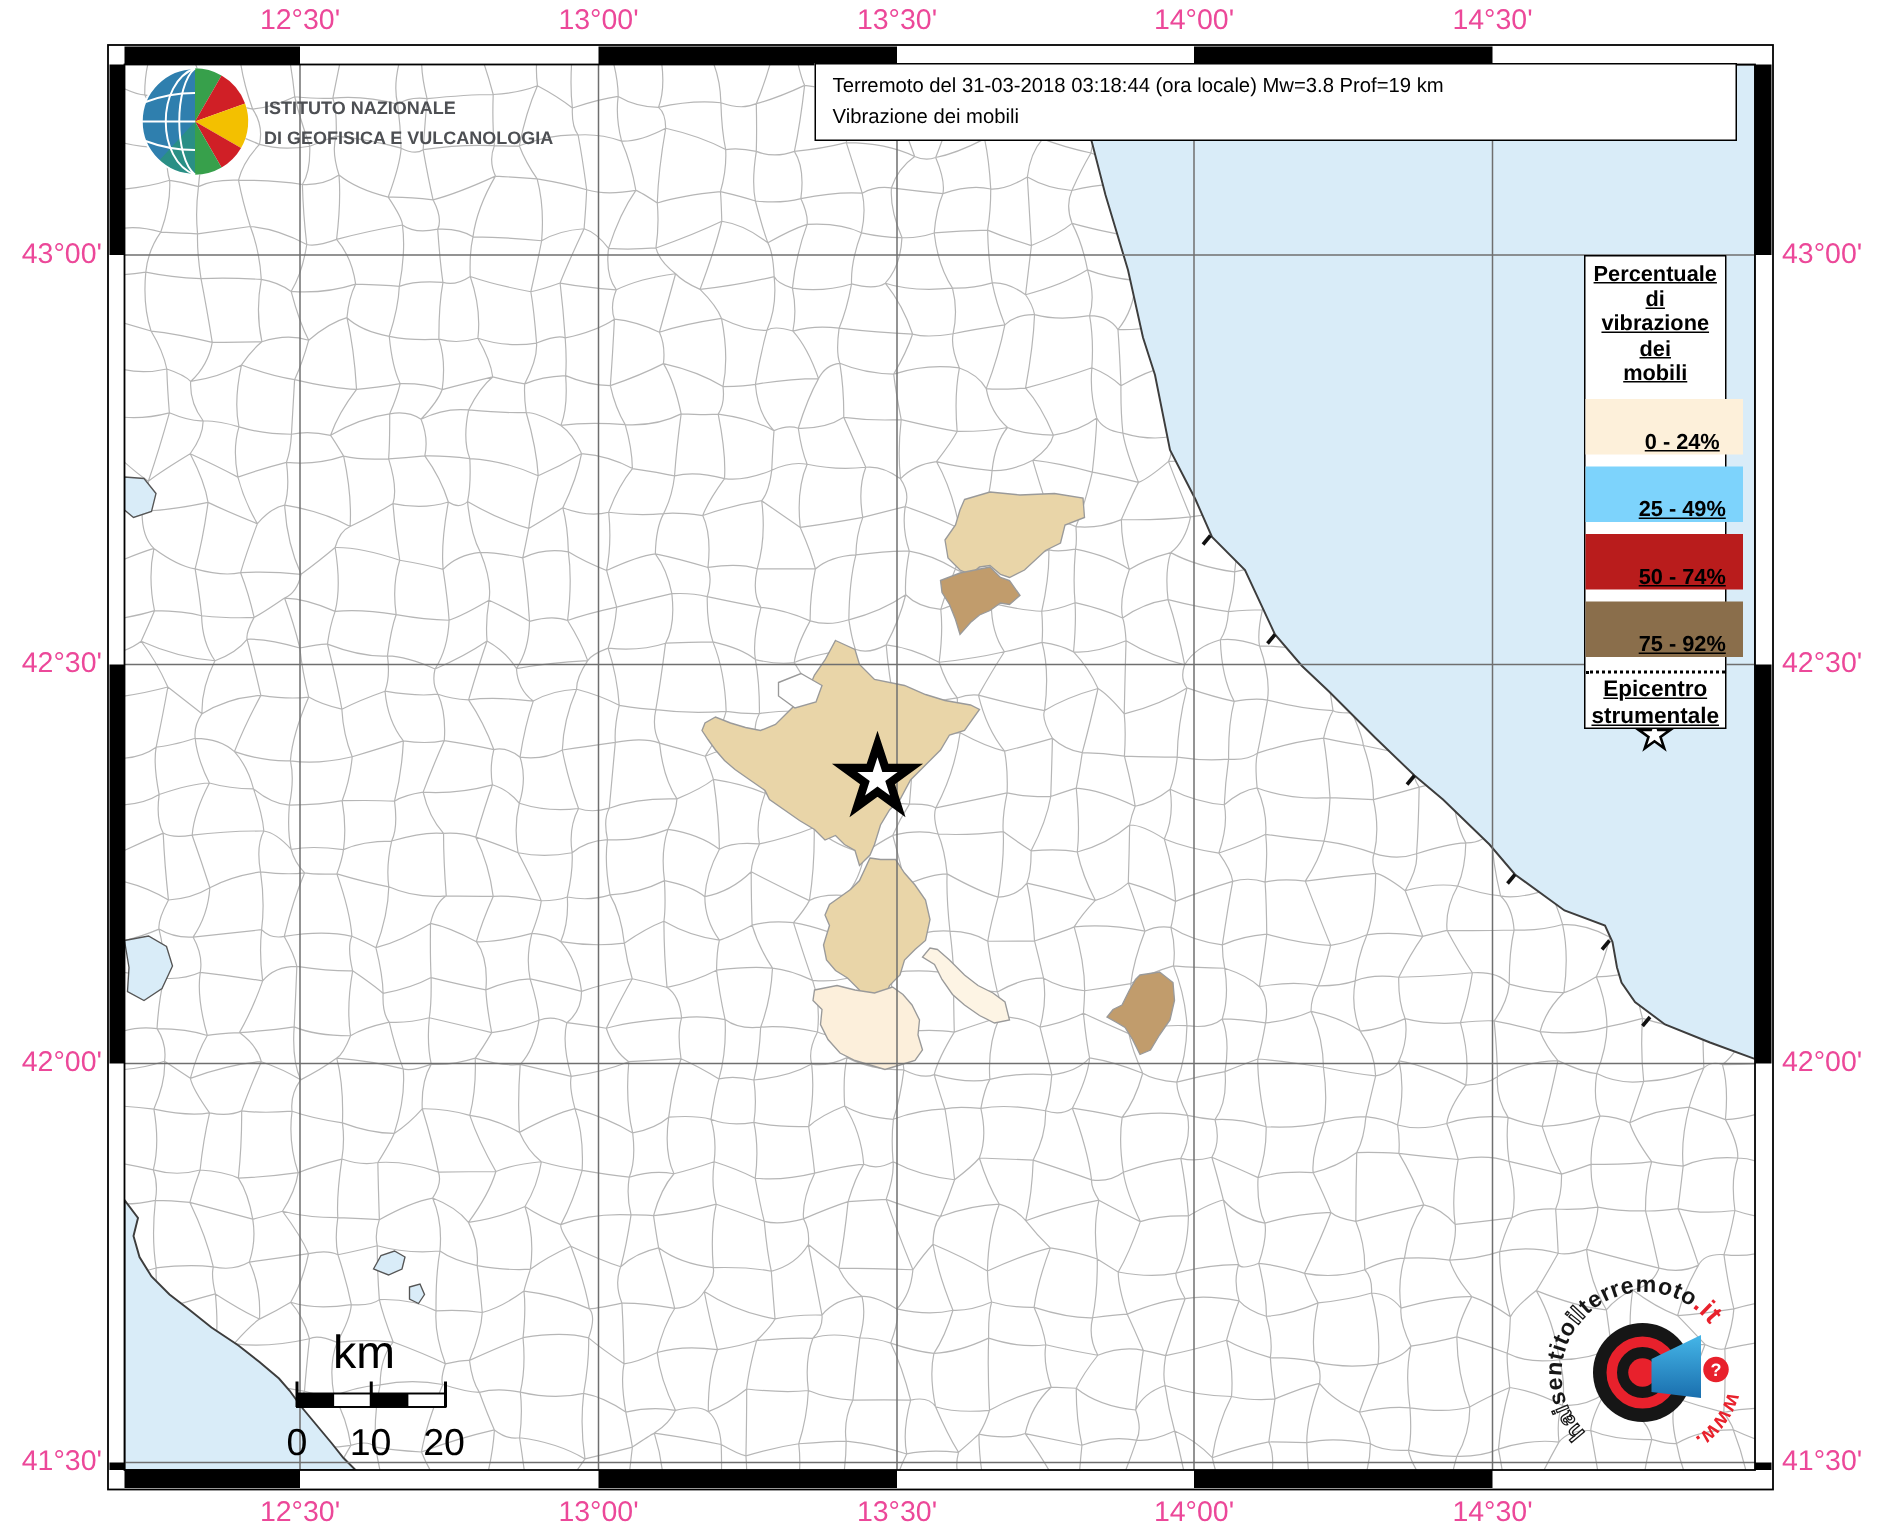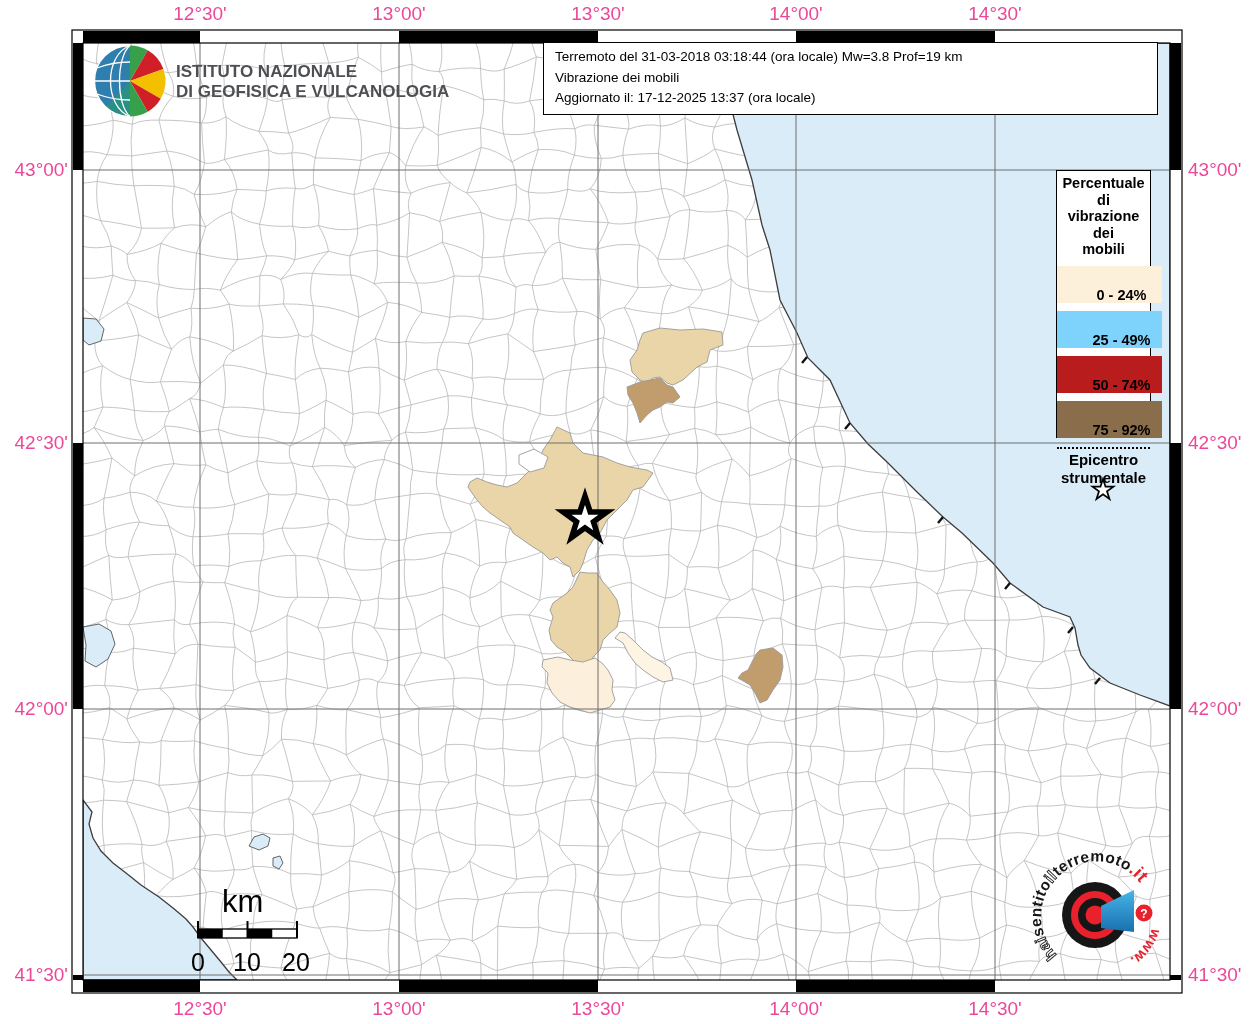--- a/index.html
+++ b/index.html
@@ -7,24 +7,24 @@
          font-family:"Liberation Sans", sans-serif;}
   #mapsvg{position:absolute;left:0;top:0;}
   .axis-label{position:absolute;font-size:19px;color:#ec4899;white-space:nowrap;}
   .axis-top{top:3px;transform:translateX(-50%);}
   .axis-bottom{top:998px;transform:translateX(-50%);}
   .axis-left{left:4px;width:64px;text-align:right;transform:translateY(-50%);}
   .axis-right{left:1188px;transform:translateY(-50%);}
   #info-box{position:absolute;left:543px;top:42px;width:615px;background:#fff;
             border:1px solid #000;box-sizing:border-box;padding:4px 7px 5px 11px;
             font-size:13.5px;line-height:20.5px;color:#000;}
-  #ingv-text{position:absolute;left:176px;top:62px;font-size:17px;font-weight:bold;
+  #ingv-text{position:absolute;left:176px;top:62px;font-size:12px;font-weight:bold;
              color:#4d4f53;line-height:20px;letter-spacing:0px;}
-  #legend{position:absolute;left:1056px;top:170px;width:95px;height:268px;background:#fff;
-          border:1.5px solid #000;box-sizing:border-box;text-align:center;}
+  #legend{position:absolute;left:1056px;top:170px;width:95px;height:316px;background:#fff;
+          border:1.5px solid #000;box-sizing:border-box;text-align:center;text-decoration:underline;}
   #legend .title{font-size:14.5px;font-weight:bold;line-height:16.5px;margin-top:4px;}
   .swatch{width:81px;height:37px;margin:8px auto 0 auto;display:flex;align-items:flex-end;
           justify-content:center;font-size:14.5px;font-weight:bold;color:#000;padding-left:24px;}
   #legend .divider{border-top:2px dotted #000;margin:9px 0 2px 0;}
   #legend .epi{font-size:15px;font-weight:bold;line-height:18px;}
   #km-label{position:absolute;left:222px;top:884px;font-size:31px;color:#000;}
   .sb-num{position:absolute;top:948px;font-size:25px;color:#000;transform:translateX(-50%);}
 </style>
 </head>
 <body>
@@ -150,21 +150,20 @@
         <textPath href="#hsitWwwArc" startOffset="0"><tspan id="t-www" fill="#e8212c">www.</tspan></textPath>
       </text>
     </g>
 
     <path id="legend-star" fill="#ffffff" stroke="#000000" stroke-width="1.7" stroke-linejoin="miter" d="M1103.0,479.0L1105.5,486.6L1113.5,486.6L1107.0,491.3L1109.5,498.9L1103.0,494.2L1096.5,498.9L1099.0,491.3L1092.5,486.6L1100.5,486.6Z"></path>
   </svg>
 
   <div id="info-box">
     <div>Terremoto del 31-03-2018 03:18:44 (ora locale) Mw=3.8 Prof=19 km</div>
     <div>Vibrazione dei mobili</div>
-    <div>Aggiornato il: 17-12-2025 13:37 (ora locale)</div>
   </div>
 
   <div id="ingv-text">
     <div>ISTITUTO NAZIONALE</div>
     <div>DI GEOFISICA E VULCANOLOGIA</div>
   </div>
 
   <div id="legend">
     <div class="title">
       <div>Percentuale</div>

